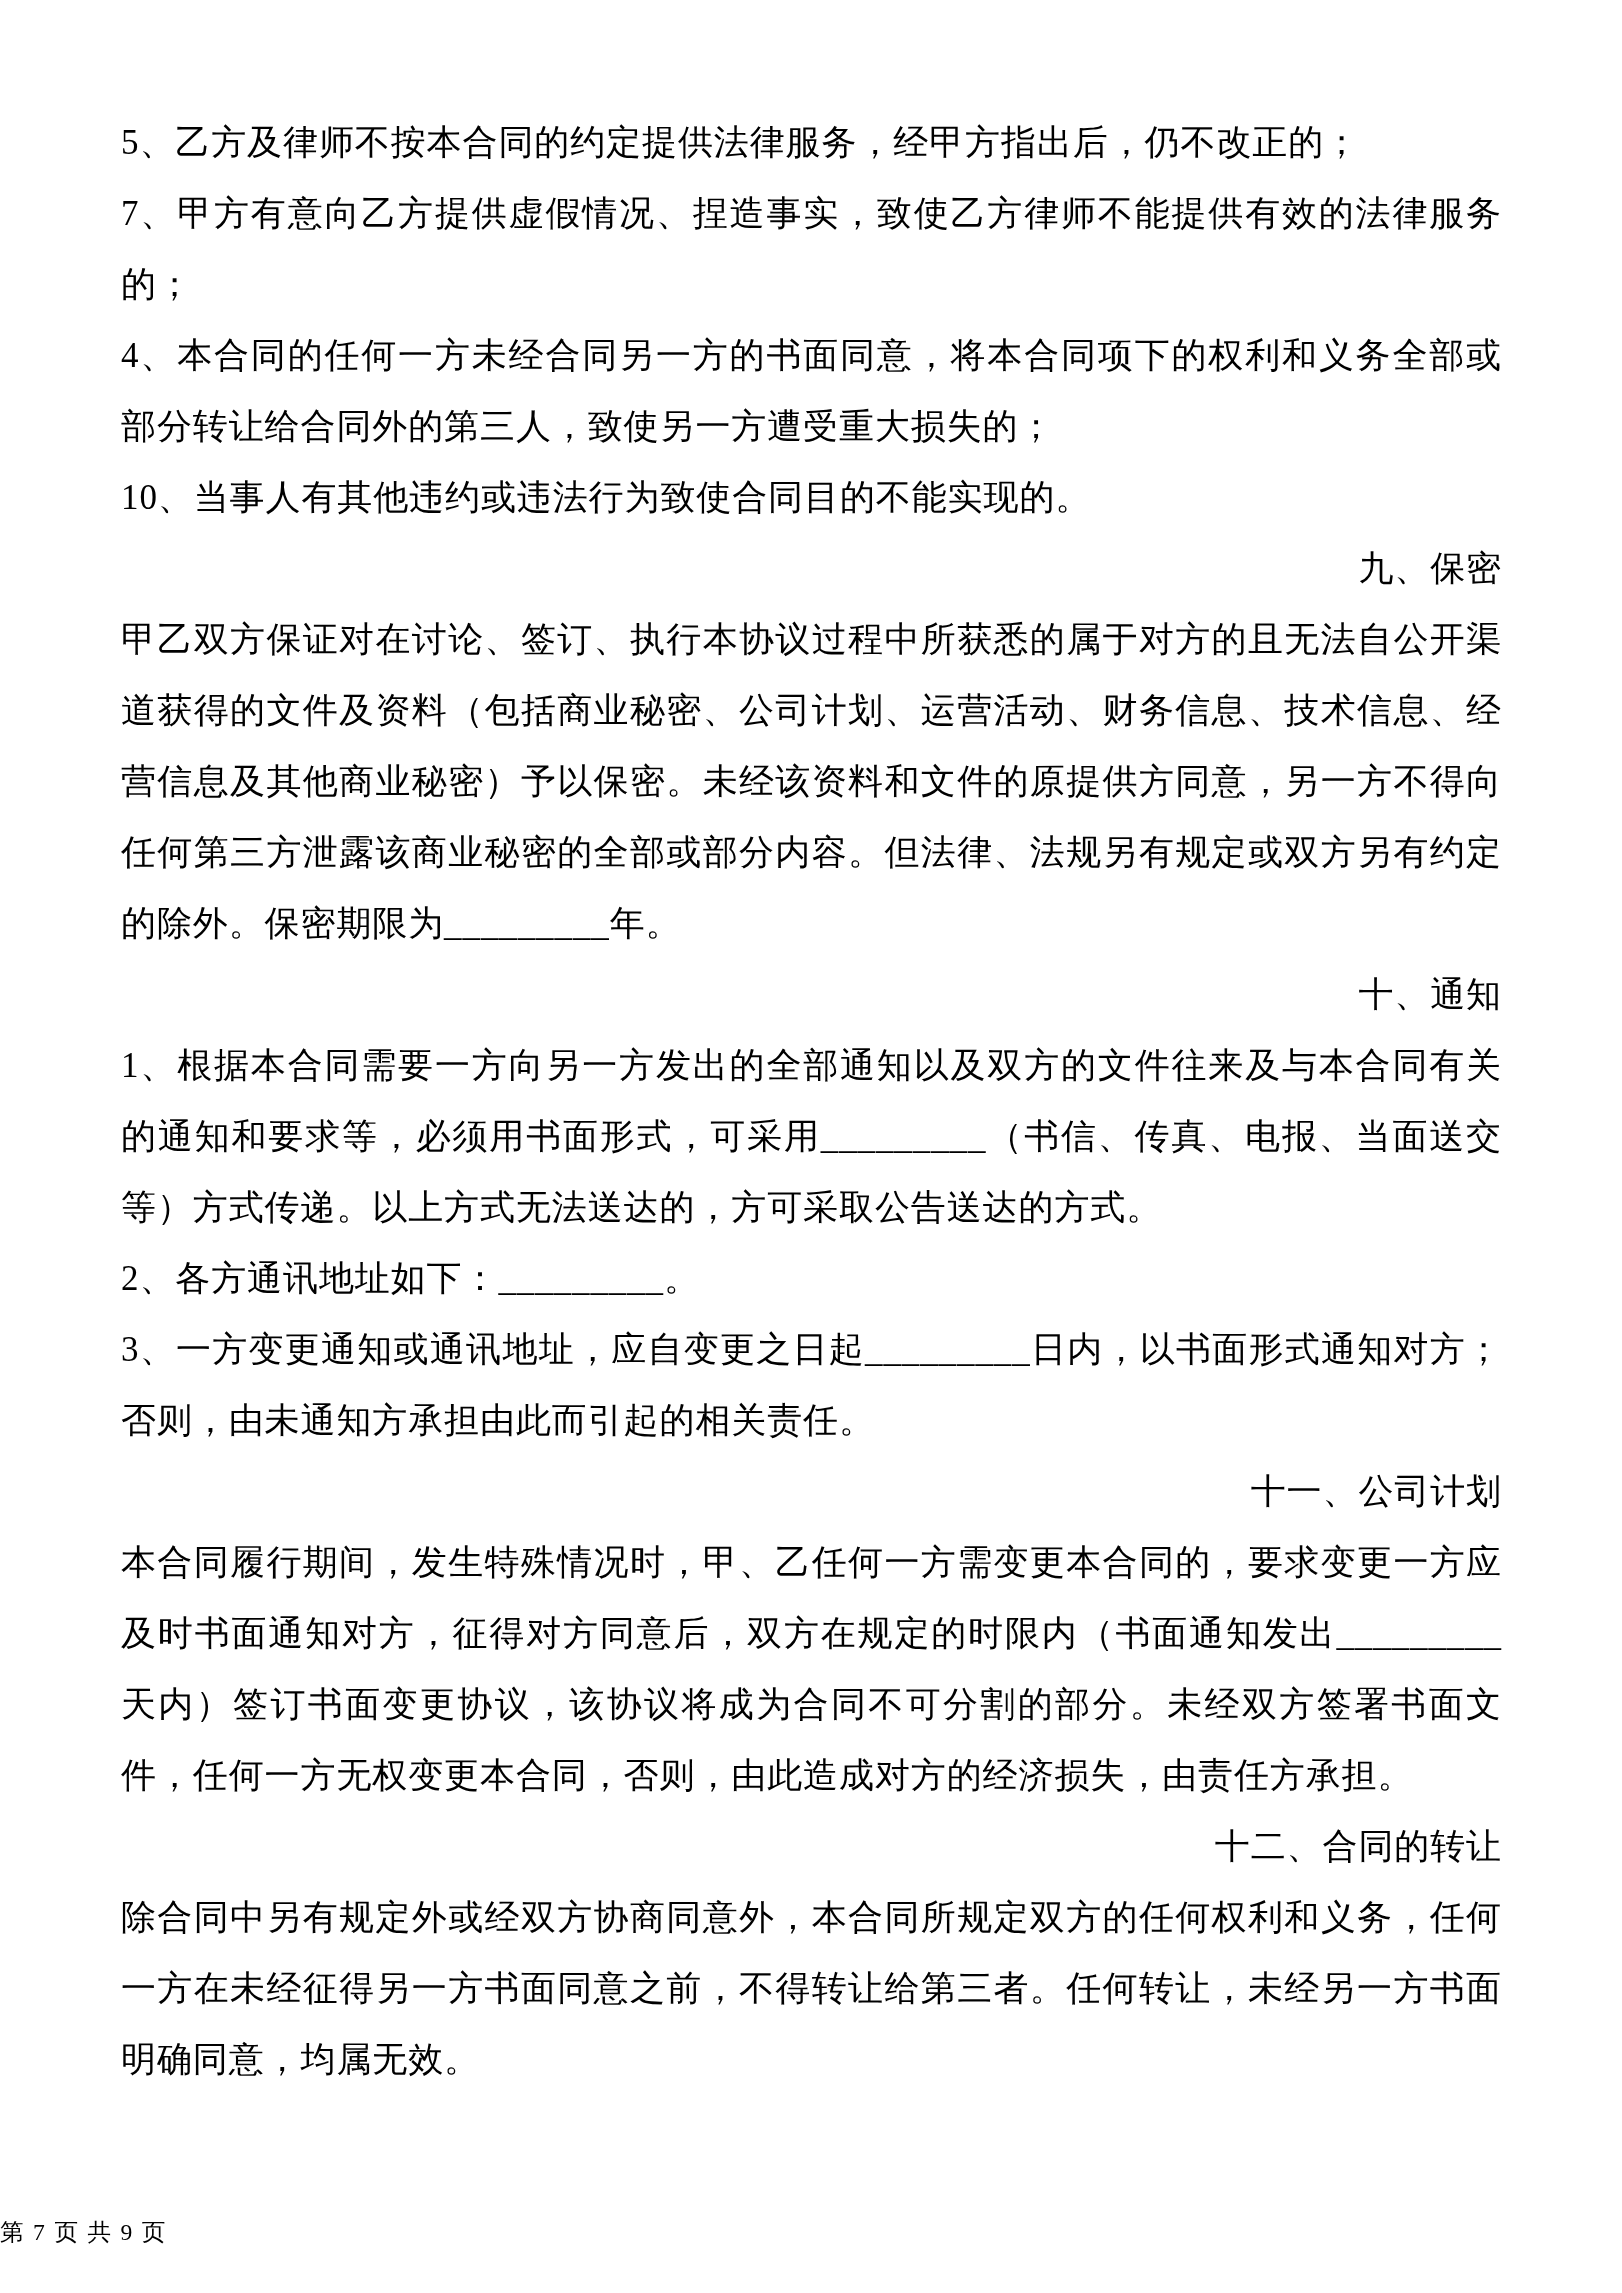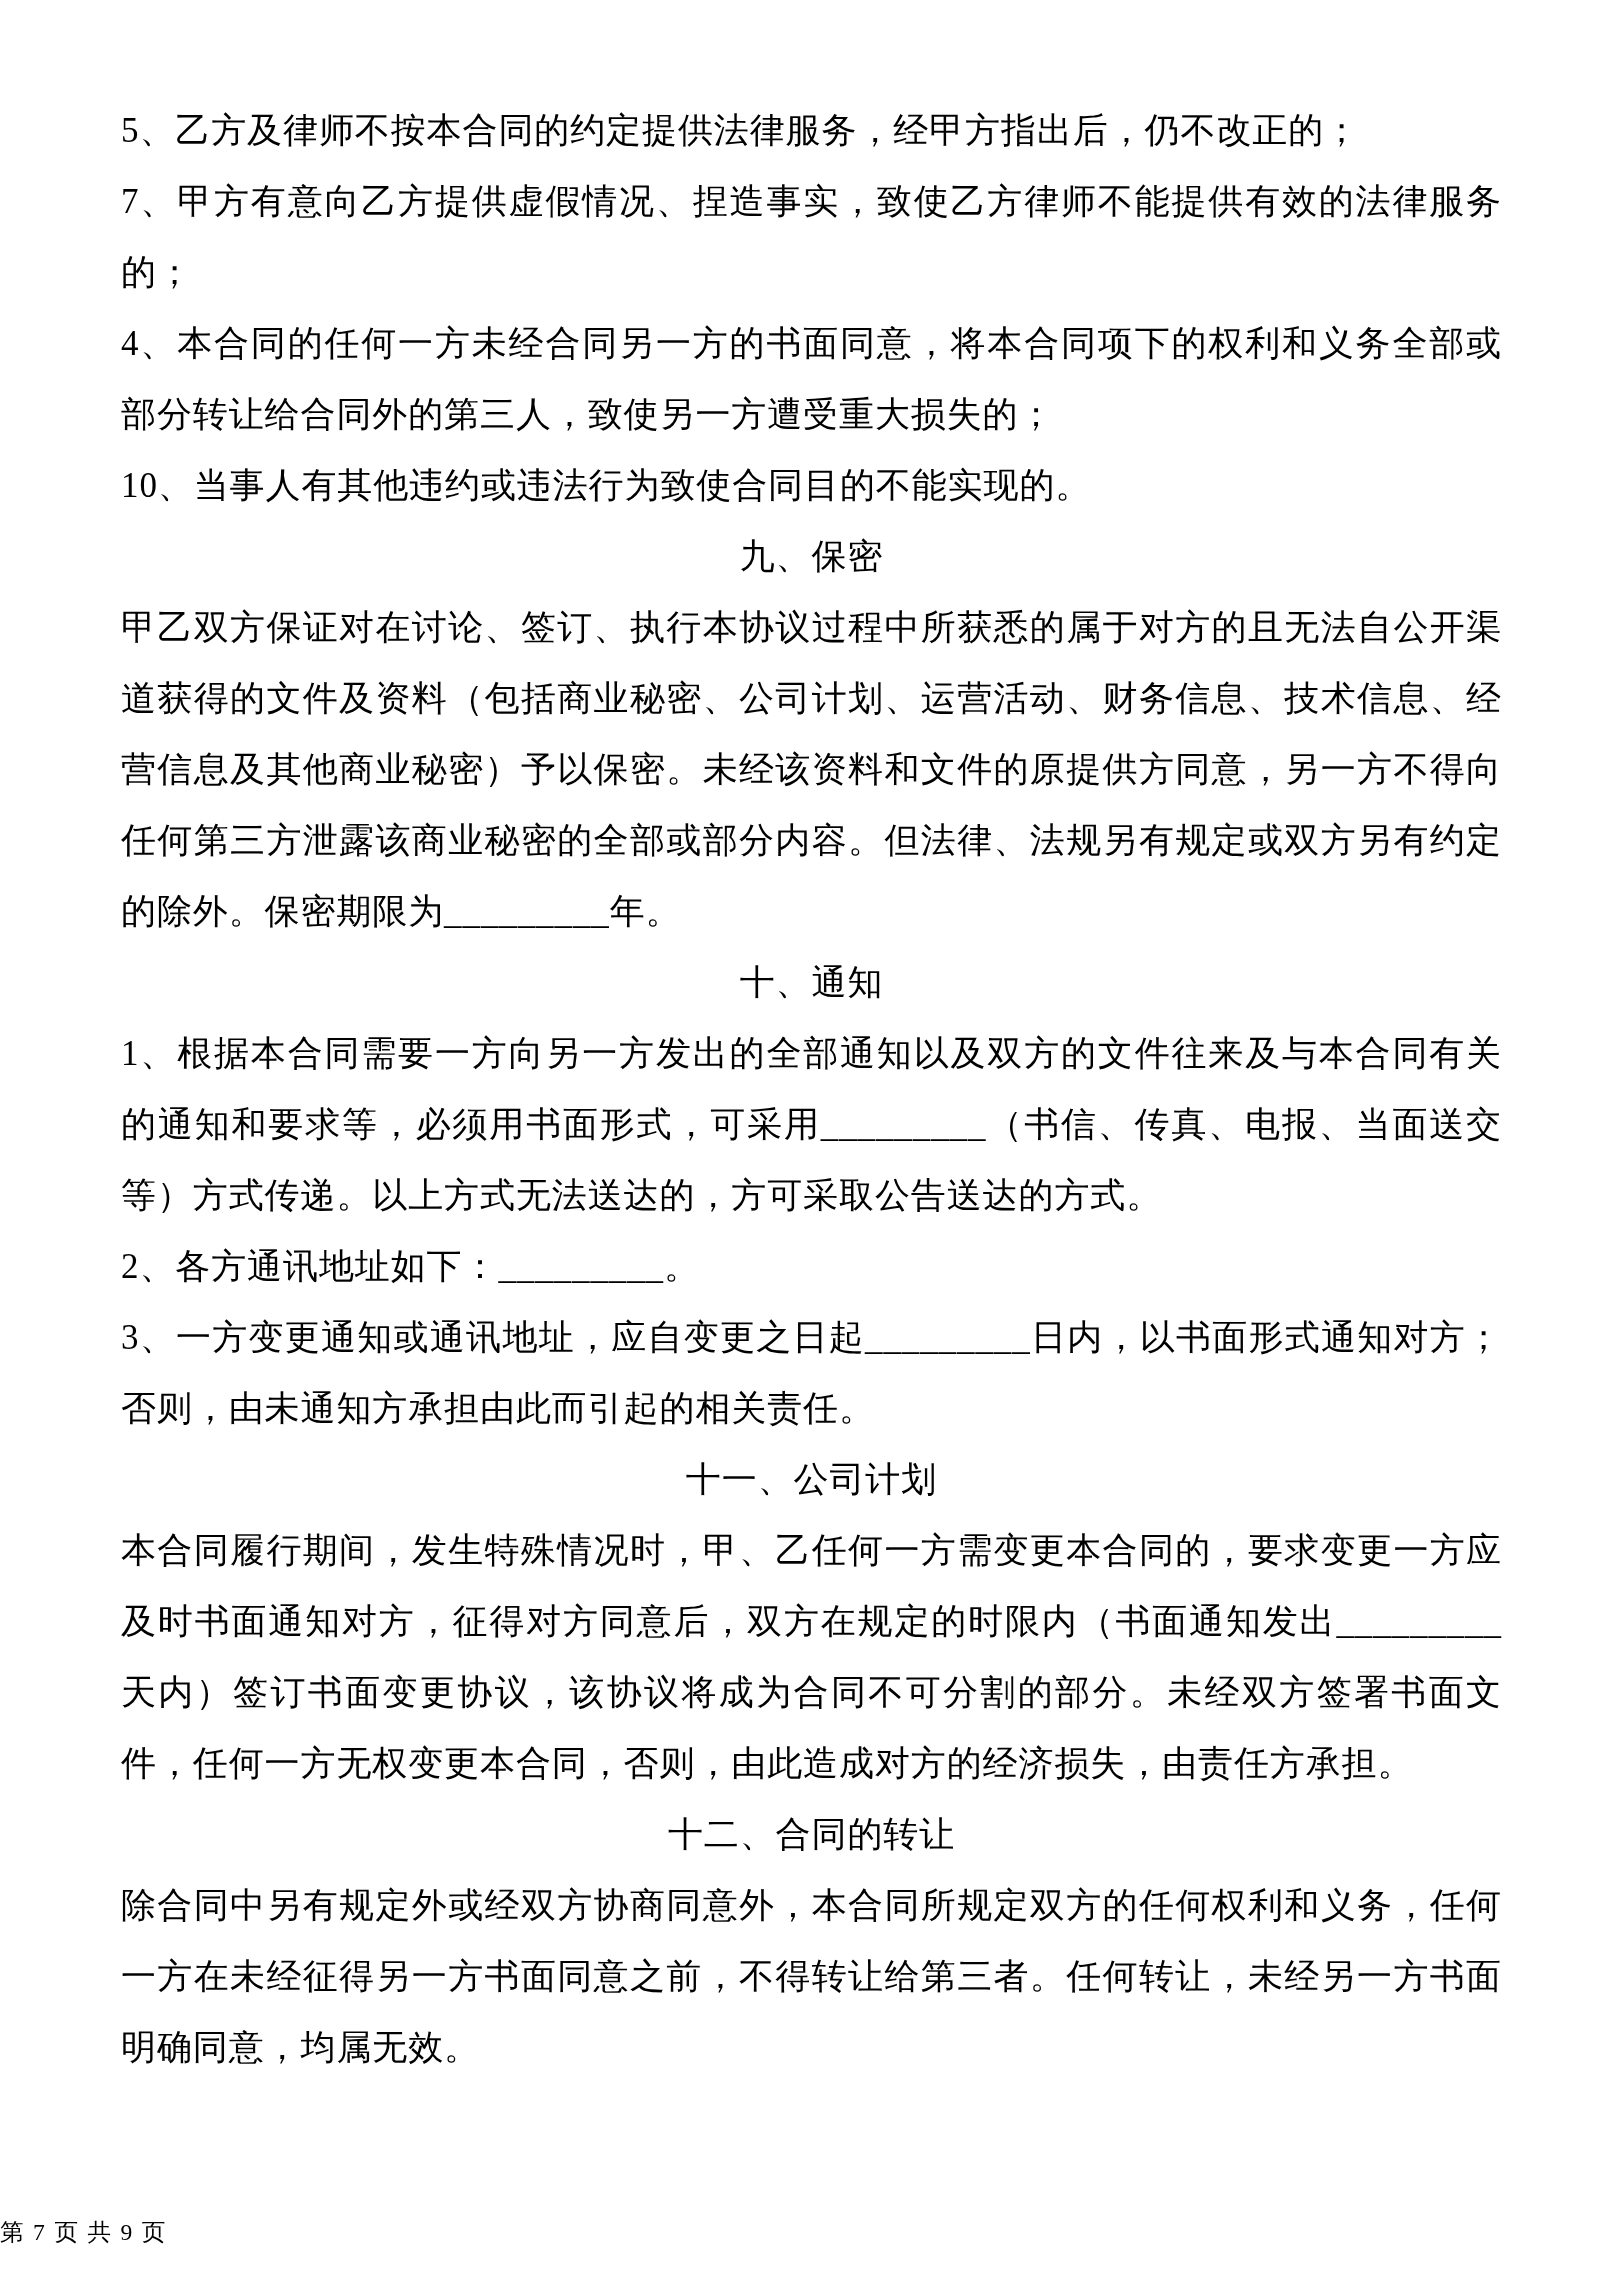--- a/index.html
+++ b/index.html
@@ -16,35 +16,35 @@
   }
   .page {
     position: relative;
     width: 1623px;
     height: 2294px;
     background: #ffffff;
     overflow: hidden;
   }
   .content {
     position: absolute;
-    top: 95px;
+    top: 107px;
     left: 121px;
     width: 1381px;
   }
   .para {
     margin: 0;
     font-size: 35px;
     line-height: 71px;
     text-align: justify;
     text-justify: inter-character;
     letter-spacing: 0.9px;
     word-break: break-all;
   }
   .para.heading {
-    text-align: center;
+    text-align: right;
   }
   .footer {
     position: absolute;
     top: 2217px;
     left: 0;
     width: 100%;
     font-size: 23.6px;
     line-height: 31px;
     letter-spacing: 1.8px;
   }

